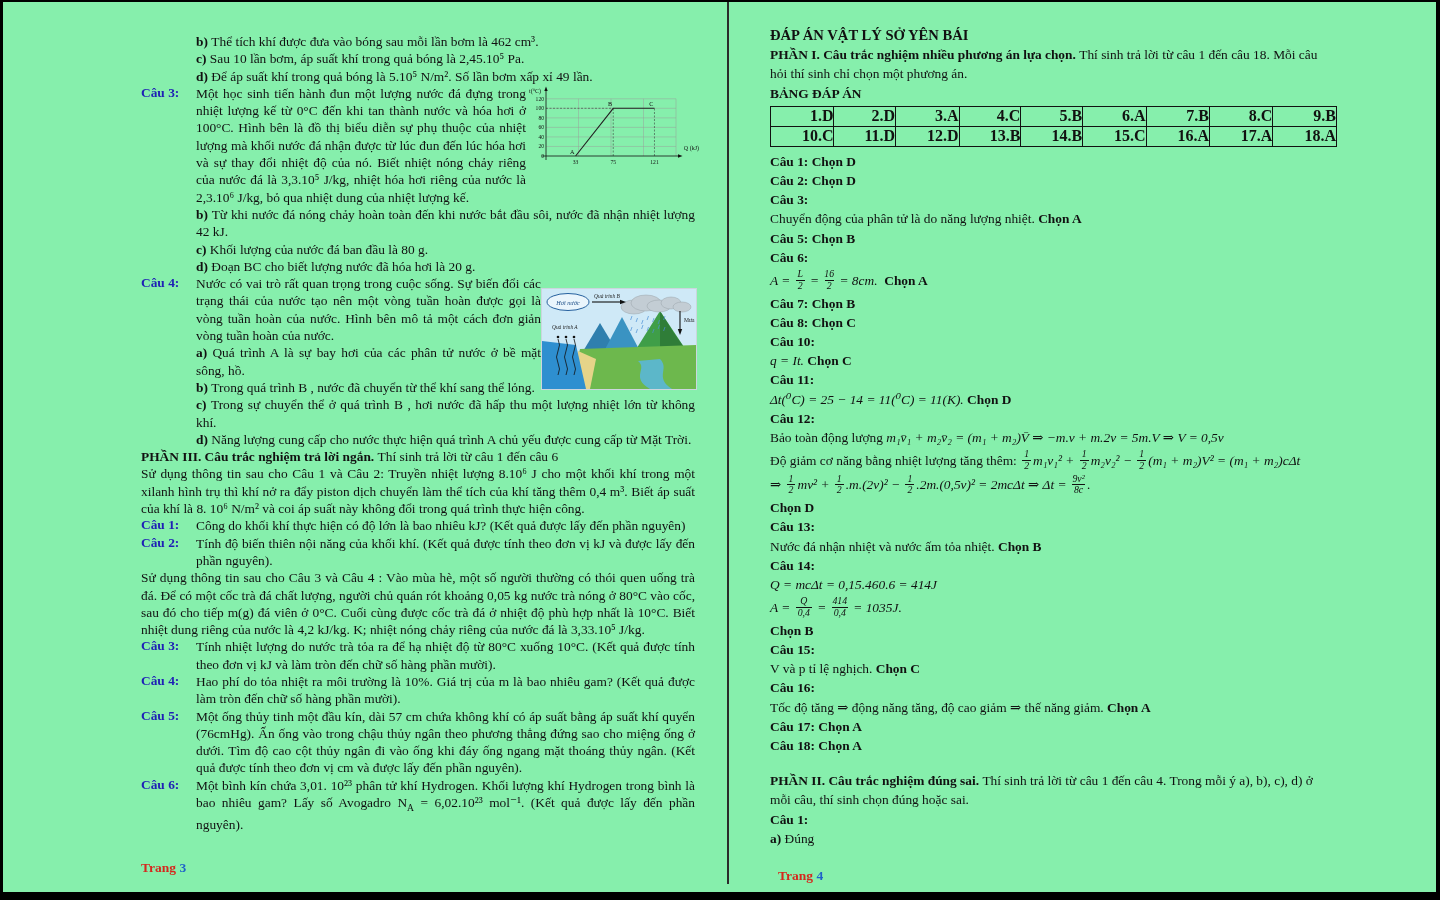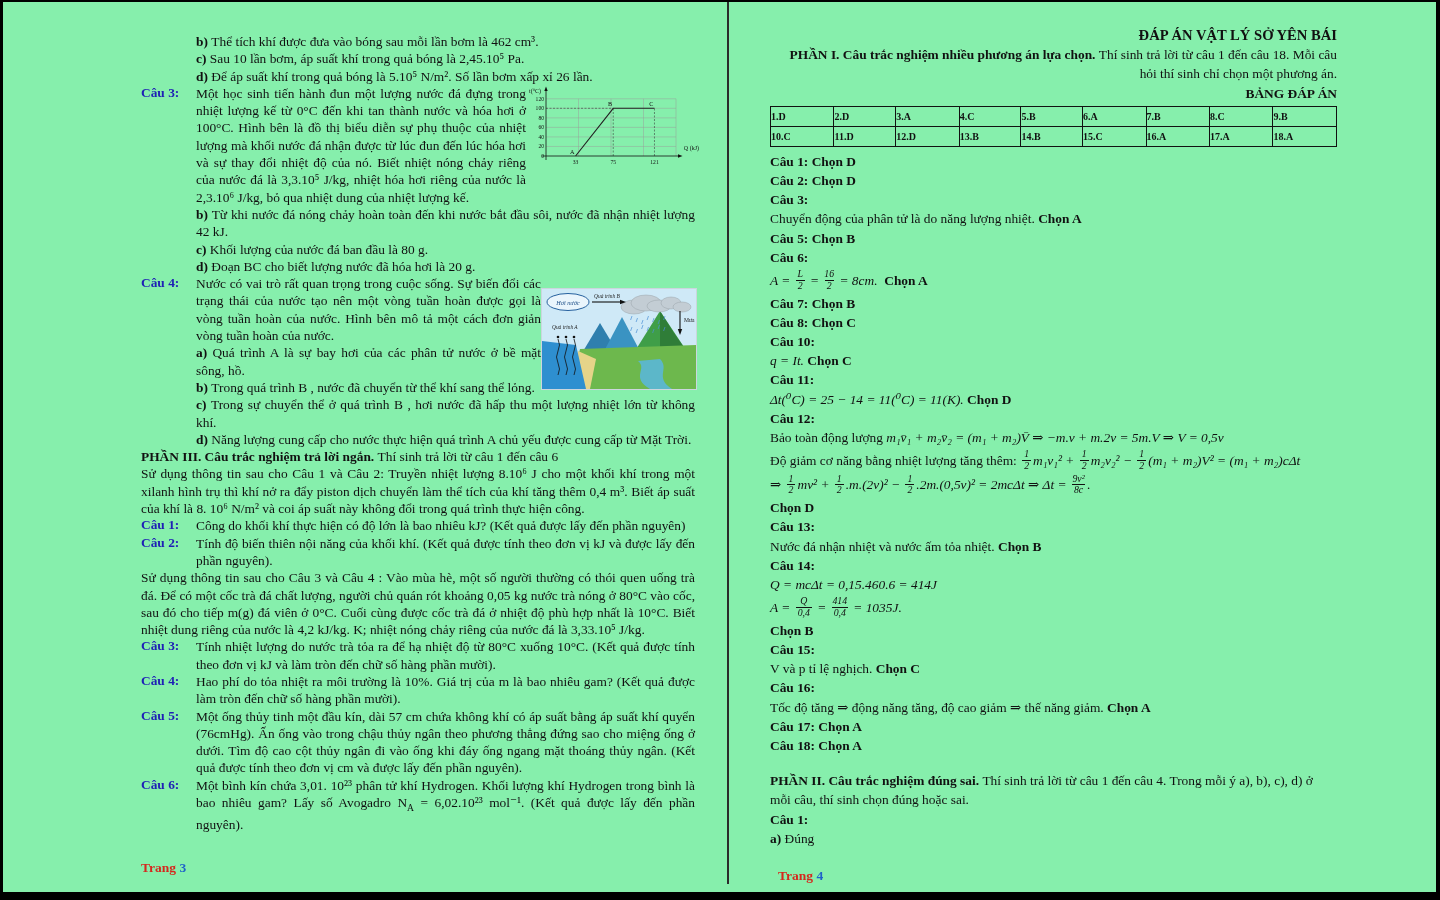--- a/index.html
+++ b/index.html
@@ -14,51 +14,51 @@
   #lcontent .line{line-height:17.3px;text-align:justify;}
   #rtop,#rbody{margin-left:41px;width:567px;font-size:13.4px;}
   #rtop{margin-top:24px;}
   #rpage .line{line-height:19.2px;}
   .block{position:relative;}
   .ind{padding-left:55px;}
   .lbl{position:absolute;left:0;top:0;color:#1f1fb5;font-weight:bold;}
   .bold{font-weight:bold;}
   .it{font-style:italic;}
   .sub{vertical-align:sub;font-size:72%;}
-  .center .line{text-align:right;}
+  .center .line{text-align:left;}
   .title .line{font-size:14.6px;}
   .gap{margin-top:16px;}
   .n330 .line{max-width:330px;}
   .n345 .line{max-width:345px;}
   .fm .line{display:flex;align-items:center;flex-wrap:wrap;white-space:pre-wrap;margin:2px 0;}
   .frac{display:inline-flex;flex-direction:column;align-items:center;vertical-align:middle;
         font-size:9.8px;line-height:1.1;margin:0 2px;}
   .frac .den{border-top:1px solid #111;padding:0 2px;}
   #qchart{position:absolute;left:525px;top:84px;width:172px;height:84px;}
   #wcycle{position:absolute;left:538px;top:286px;width:154px;height:100px;border:1px solid #cbd6dd;}
   .footer{position:absolute;font-size:13.5px;font-weight:bold;}
   #lfooter{left:138px;top:858px;}
   #rfooter{left:49px;top:866px;}
   .red{color:#d5281e;}
   .blue{color:#1f62c9;}
   #anstable{border-collapse:collapse;margin:3px 0 5px 41px;width:567px;}
-  #anstable td{border:1.4px solid #111;text-align:left;font-weight:bold;font-size:10px;
+  #anstable td{border:1.4px solid #111;text-align:right;font-weight:bold;font-size:16px;
                height:19px;padding:0;font-family:"Liberation Serif","DejaVu Serif",serif;}
   svg text{font-family:"Liberation Serif","DejaVu Serif",serif;}
 </style>
 </head>
 <body>
 
 <div id="canvas">
   <div class="page" id="lpage">
     <div id="lcontent">
         <div class="block ind">
           <div class="line"><span class="bold">b) </span><span class="">Thể tích khí được đưa vào bóng sau mỗi lần bơm là 462 cm³.</span></div>
           <div class="line"><span class="bold">c) </span><span class="">Sau 10 lần bơm, áp suất khí trong quả bóng là 2,45.10⁵ Pa.</span></div>
-          <div class="line"><span class="bold">d) </span><span class="">Để áp suất khí trong quả bóng là 5.10⁵ N/m². Số lần bơm xấp xỉ 26 lần.</span></div>
+          <div class="line"><span class="bold">d) </span><span class="">Để áp suất khí trong quả bóng là 5.10⁵ N/m². Số lần bơm xấp xỉ 49 lần.</span></div>
         </div>
         <div class="block ind n330">
           <span class="lbl">Câu 3:</span>
           <div class="line"><span class="">Một học sinh tiến hành đun một lượng nước đá đựng trong nhiệt lượng kế từ 0°C đến khi tan thành nước và hóa hơi ở 100°C. Hình bên là đồ thị biểu diễn sự phụ thuộc của nhiệt lượng mà khối nước đá nhận được từ lúc đun đến lúc hóa hơi và sự thay đổi nhiệt độ của nó. Biết nhiệt nóng chảy riêng của nước đá là 3,3.10⁵ J/kg, nhiệt hóa hơi riêng của nước là 2,3.10⁶ J/kg, bỏ qua nhiệt dung của nhiệt lượng kế.</span></div>
         </div>
         <div class="block ind">
           <div class="line"><span class="bold">b) </span><span class="">Từ khi nước đá nóng chảy hoàn toàn đến khi nước bắt đầu sôi, nước đã nhận nhiệt lượng 42 kJ.</span></div>
           <div class="line"><span class="bold">c) </span><span class="">Khối lượng của nước đá ban đầu là 80 g.</span></div>
           <div class="line"><span class="bold">d) </span><span class="">Đoạn BC cho biết lượng nước đã hóa hơi là 20 g.</span></div>
         </div>

